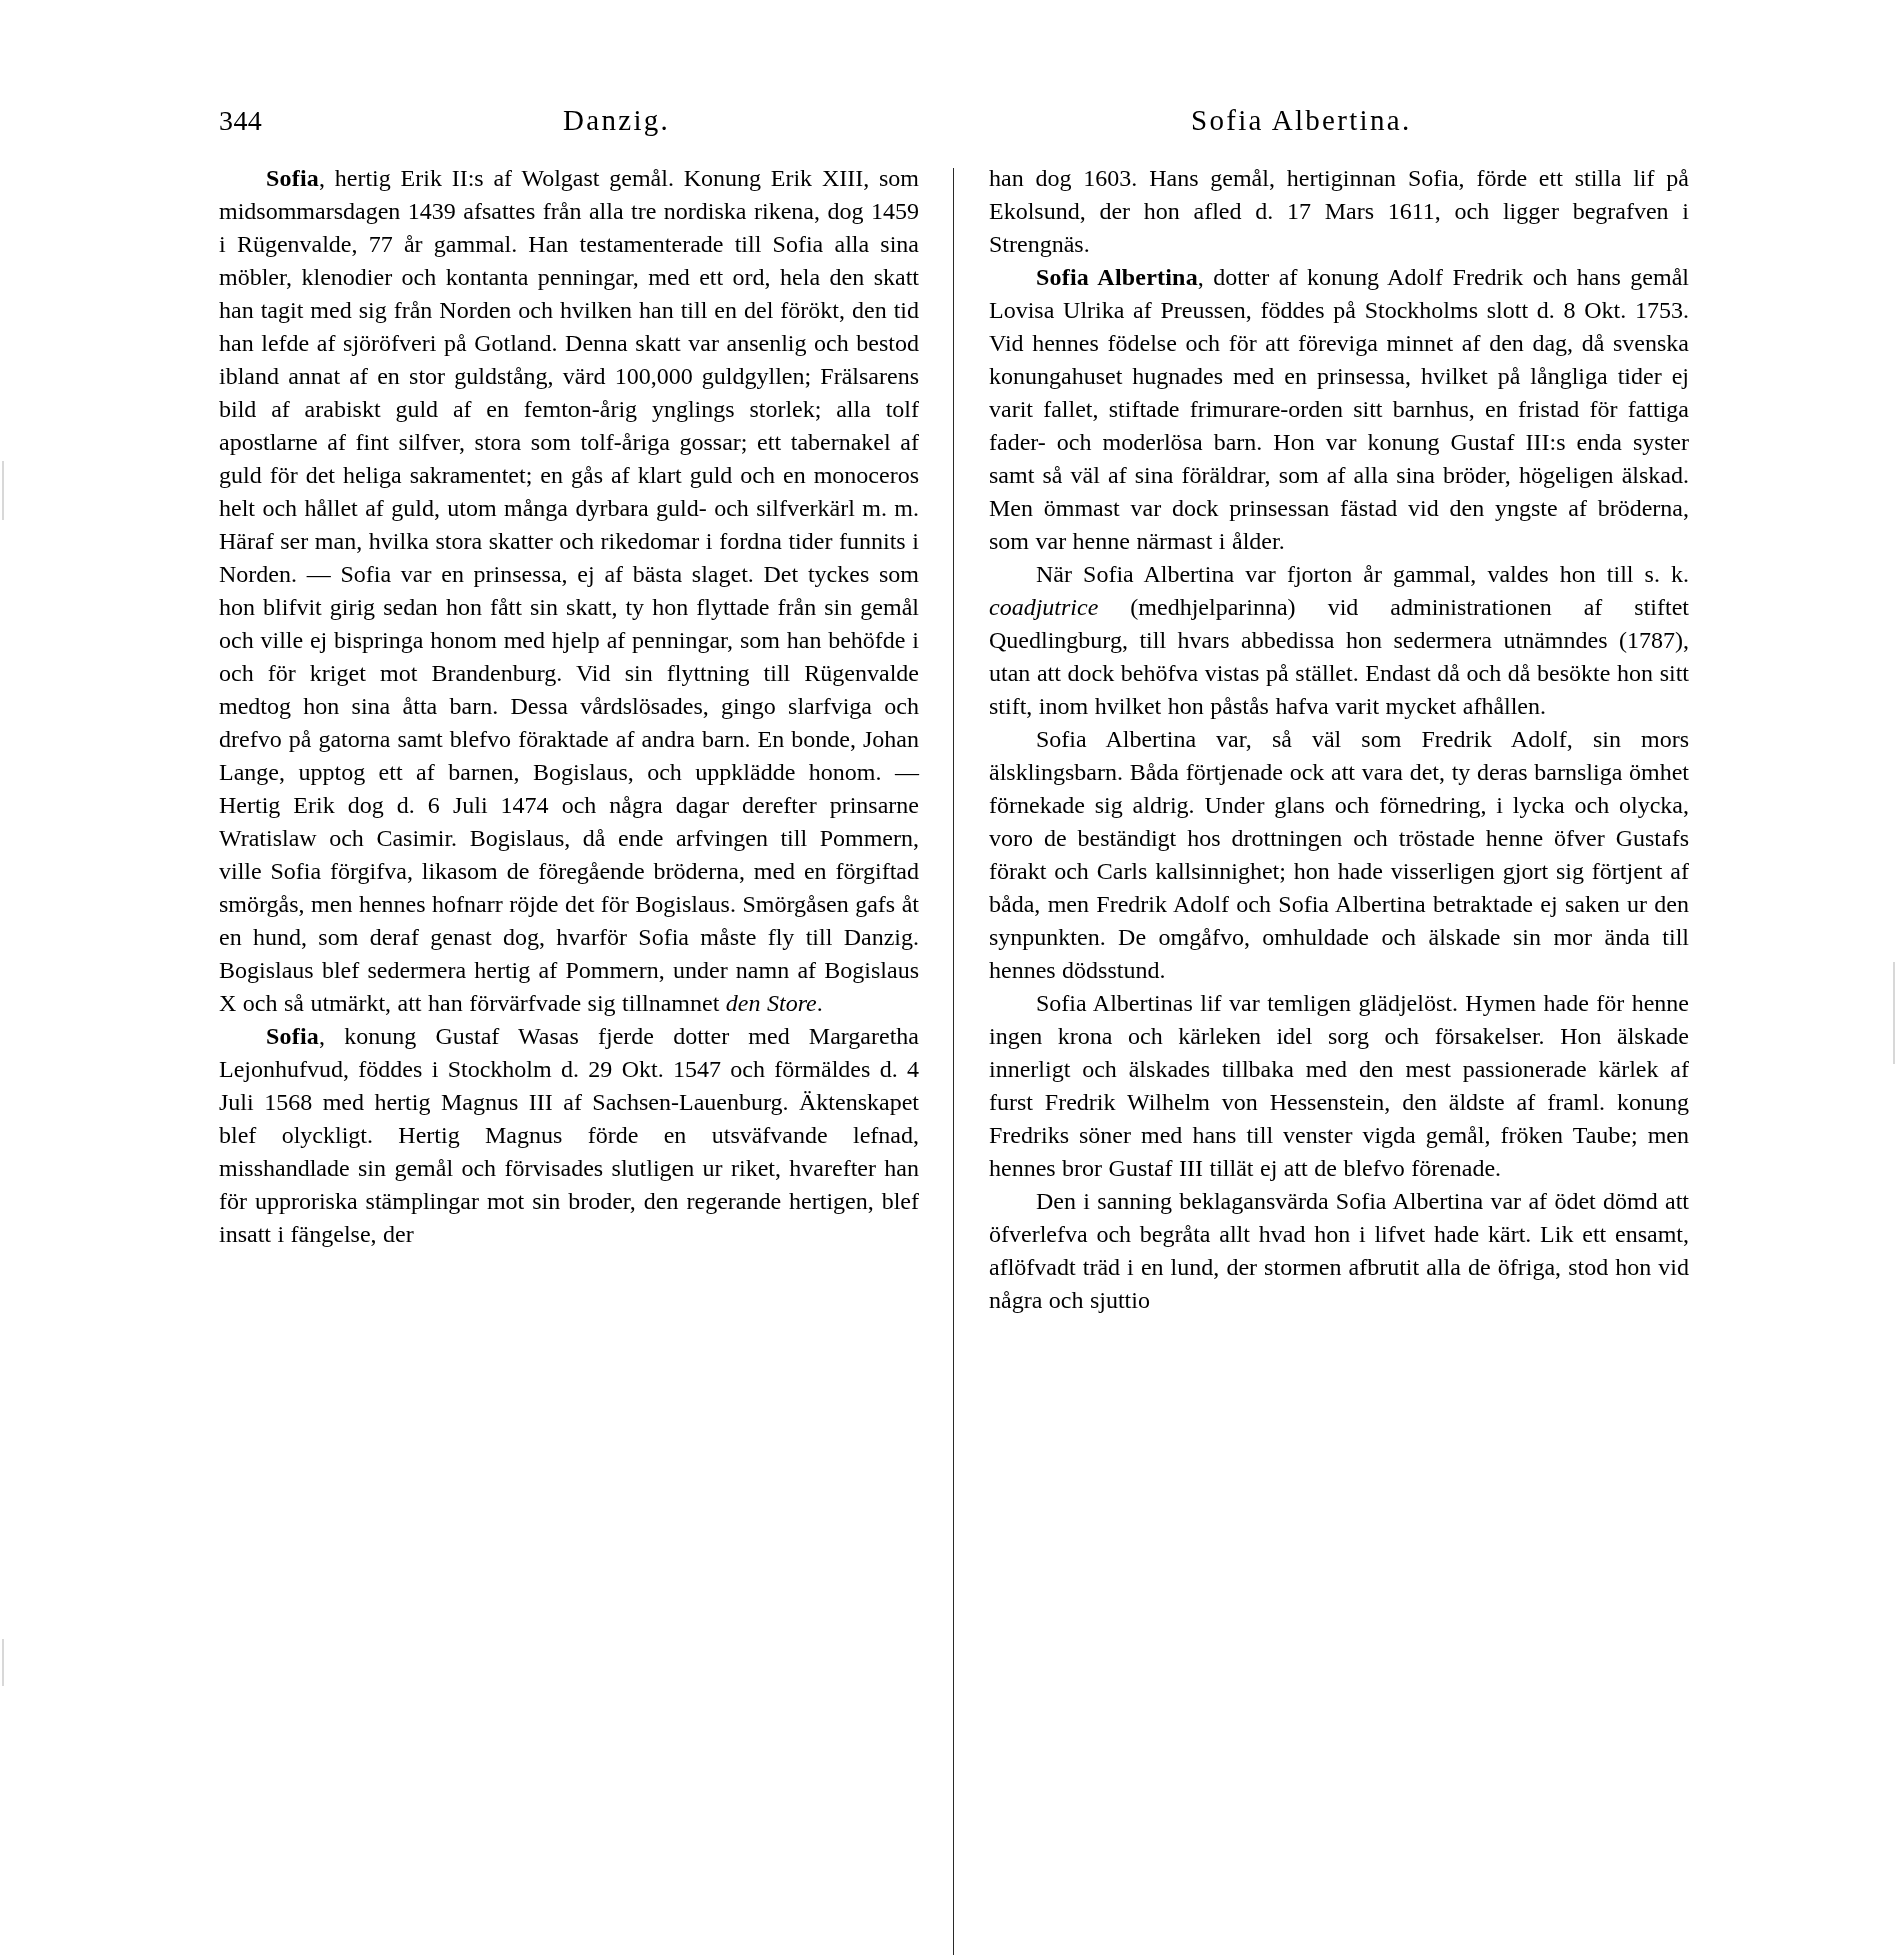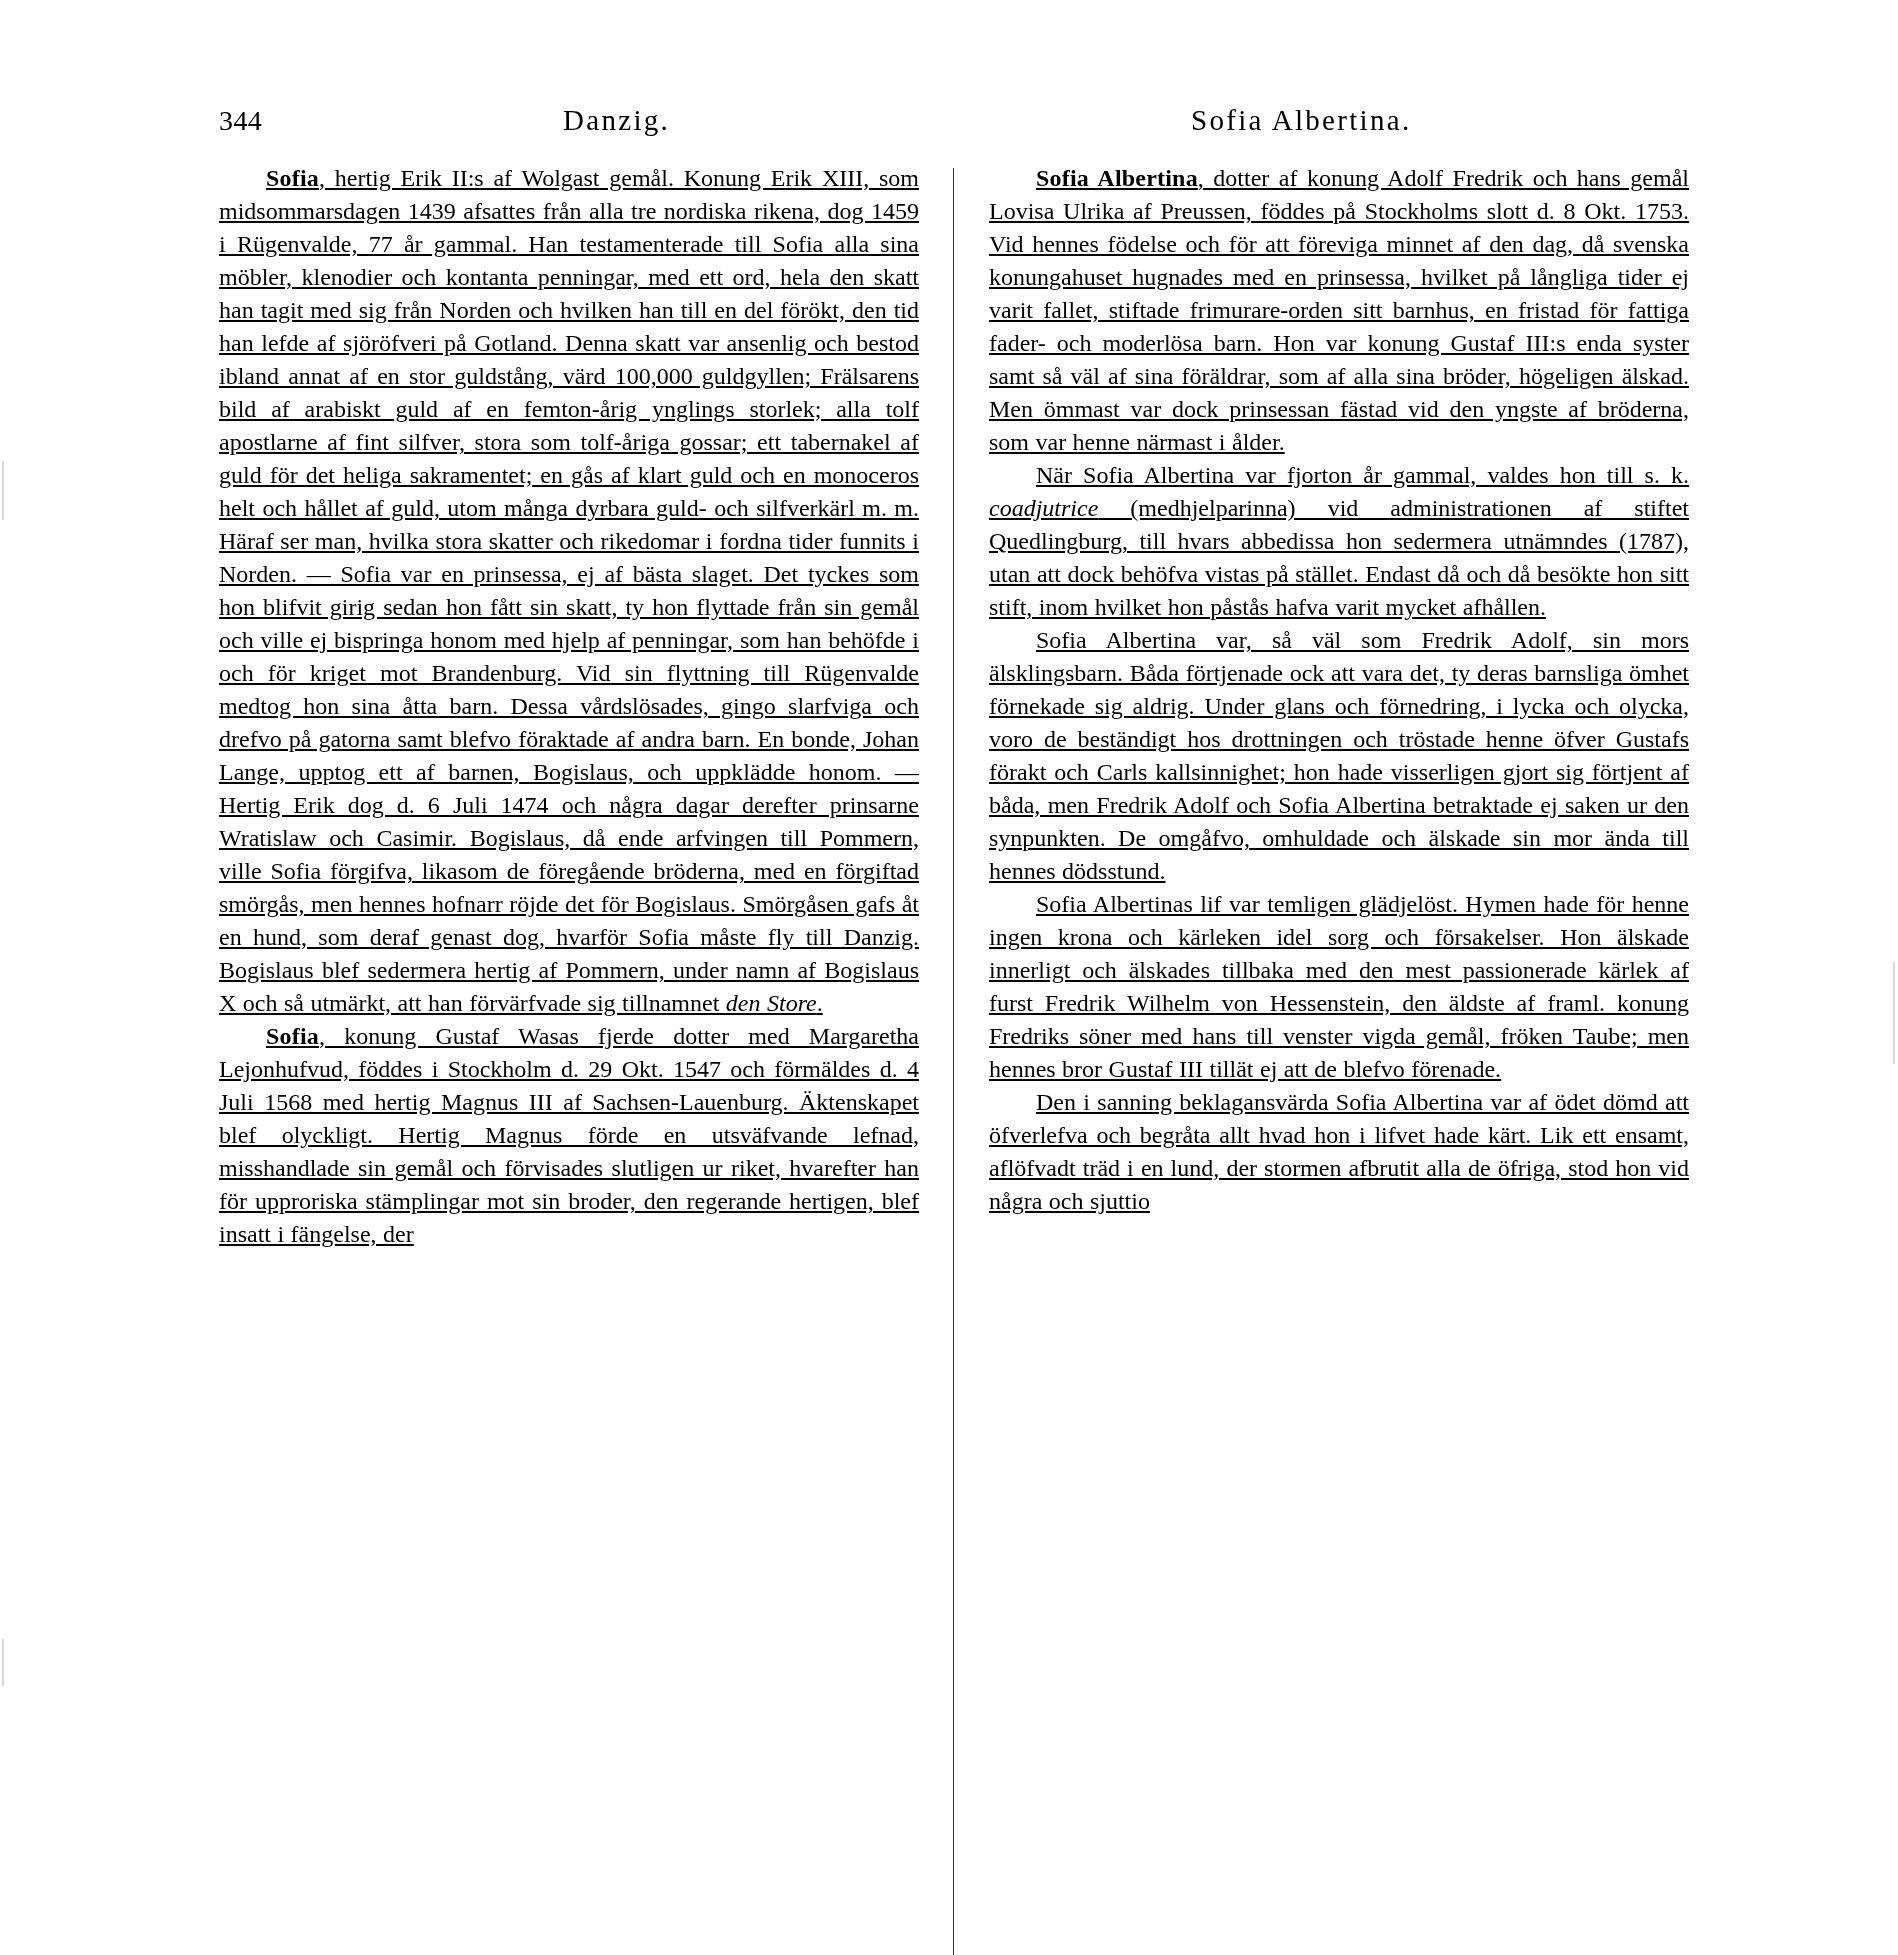--- a/index.html
+++ b/index.html
@@ -89,21 +89,20 @@
     font-size: 24px;
     line-height: 33px;
     text-align: justify;
     text-justify: inter-word;
     -webkit-hyphens: none;
     hyphens: none;
     word-spacing: 0.02em;
   }
   p.indent {
     text-indent: 47px;
-    text-decoration: underline;
   }
   b.lemma {
     font-weight: bold;
     letter-spacing: 0.2px;
   }
   i.ital {
     font-style: italic;
   }
 </style>
 </head>
@@ -132,20 +131,21 @@
         <p class="para indent"><b class="lemma">Sofia</b><span>, konung Gustaf Wasas fjerde dotter med Margaretha Lejonhufvud, föddes i Stockholm d. 29 Okt. 1547 och förmäldes d. 4 Juli 1568 med hertig Magnus III af Sachsen-Lauenburg. Äktenskapet blef olyckligt. Hertig Magnus förde en utsväfvande lefnad, misshandlade sin gemål och förvisades slutligen ur riket, hvarefter han för upproriska stämplingar mot sin broder, den regerande hertigen, blef insatt i fängelse, der</span></p>
 
       </div>
 
       <div class="gutter">
         <div class="col-rule"></div>
       </div>
 
       <div class="col">
 
+        <p class="para"><span>han dog 1603. Hans gemål, hertiginnan Sofia, förde ett stilla lif på Ekolsund, der hon afled d. 17 Mars 1611, och ligger begrafven i Strengnäs.</span></p>
 
         <p class="para indent"><b class="lemma">Sofia Albertina</b><span>, dotter af konung Adolf Fredrik och hans gemål Lovisa Ulrika af Preussen, föddes på Stockholms slott d. 8 Okt. 1753. Vid hennes födelse och för att föreviga minnet af den dag, då svenska konungahuset hugnades med en prinsessa, hvilket på långliga tider ej varit fallet, stiftade frimurare-orden sitt barnhus, en fristad för fattiga fader- och moderlösa barn. Hon var konung Gustaf III:s enda syster samt så väl af sina föräldrar, som af alla sina bröder, högeligen älskad. Men ömmast var dock prinsessan fästad vid den yngste af bröderna, som var henne närmast i ålder.</span></p>
 
         <p class="para indent"><span>När Sofia Albertina var fjorton år gammal, valdes hon till s. k. </span><i class="ital">coadjutrice</i><span> (medhjelparinna) vid administrationen af stiftet Quedlingburg, till hvars abbedissa hon sedermera utnämndes (1787), utan att dock behöfva vistas på stället. Endast då och då besökte hon sitt stift, inom hvilket hon påstås hafva varit mycket afhållen.</span></p>
 
         <p class="para indent"><span>Sofia Albertina var, så väl som Fredrik Adolf, sin mors älsklingsbarn. Båda förtjenade ock att vara det, ty deras barnsliga ömhet förnekade sig aldrig. Under glans och förnedring, i lycka och olycka, voro de beständigt hos drottningen och tröstade henne öfver Gustafs förakt och Carls kallsinnighet; hon hade visserligen gjort sig förtjent af båda, men Fredrik Adolf och Sofia Albertina betraktade ej saken ur den synpunkten. De omgåfvo, omhuldade och älskade sin mor ända till hennes dödsstund.</span></p>
 
         <p class="para indent"><span>Sofia Albertinas lif var temligen glädjelöst. Hymen hade för henne ingen krona och kärleken idel sorg och försakelser. Hon älskade innerligt och älskades tillbaka med den mest passionerade kärlek af furst Fredrik Wilhelm von Hessenstein, den äldste af framl. konung Fredriks söner med hans till venster vigda gemål, fröken Taube; men hennes bror Gustaf III tillät ej att de blefvo förenade.</span></p>
 
         <p class="para indent"><span>Den i sanning beklagansvärda Sofia Albertina var af ödet dömd att öfverlefva och begråta allt hvad hon i lifvet hade kärt. Lik ett ensamt, aflöfvadt träd i en lund, der stormen afbrutit alla de öfriga, stod hon vid några och sjuttio</span></p>

